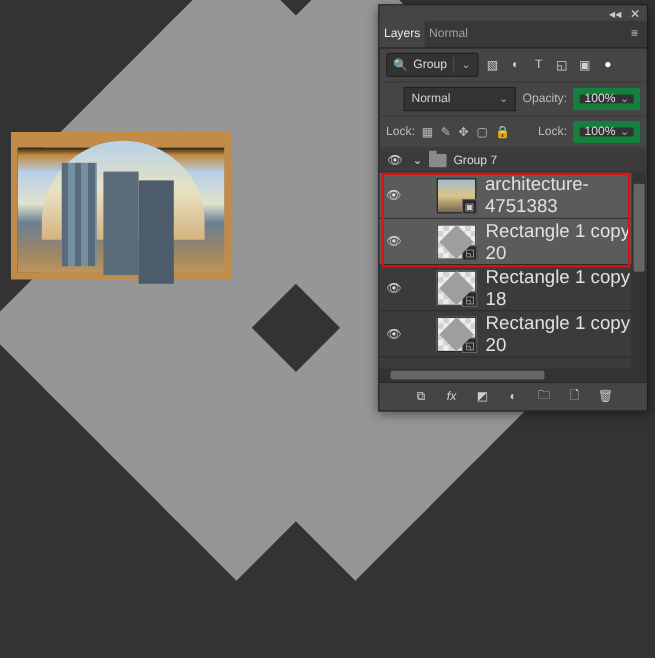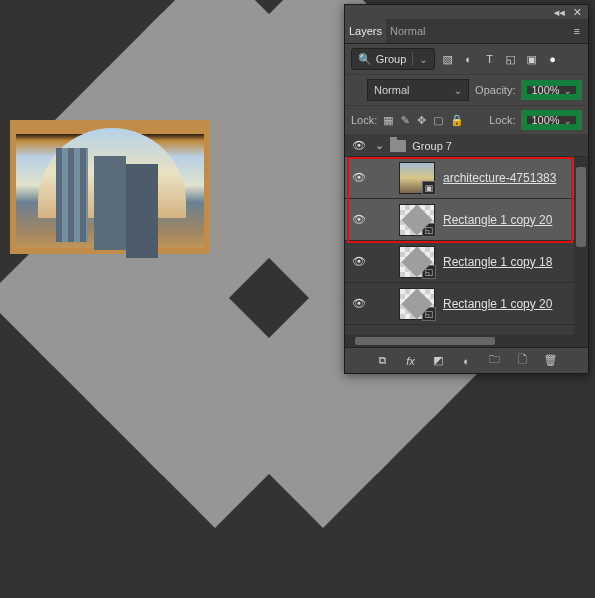--- a/index.html
+++ b/index.html
@@ -136,21 +136,21 @@
   .thumb .mini {
     position: absolute; right: -2px; bottom: -2px;
     width: 14px; height: 14px; background: #2a2a2a;
     border: 1px solid #666; display:flex;align-items:center;justify-content:center;
     font-size: 9px; color:#ccc;
   }
   .thumb.shape::after {
     content:""; position:absolute; left:6px; top:4px;
     width:22px; height:22px; background:#9e9e9e; transform: rotate(45deg);
   }
-  .layer .name { color: #e0e0e0; font-size: 12px; text-decoration: underline; }
+  .layer .name { color: #e0e0e0; font-size: 17px; }
 
   .highlight-box {
     position: absolute;
     border: 2px solid #d11;
     pointer-events: none;
   }
 
   .scrollbar-v {
     position: absolute; right: 0; top: 22px; bottom: 0; width: 14px;
     background: #333;

